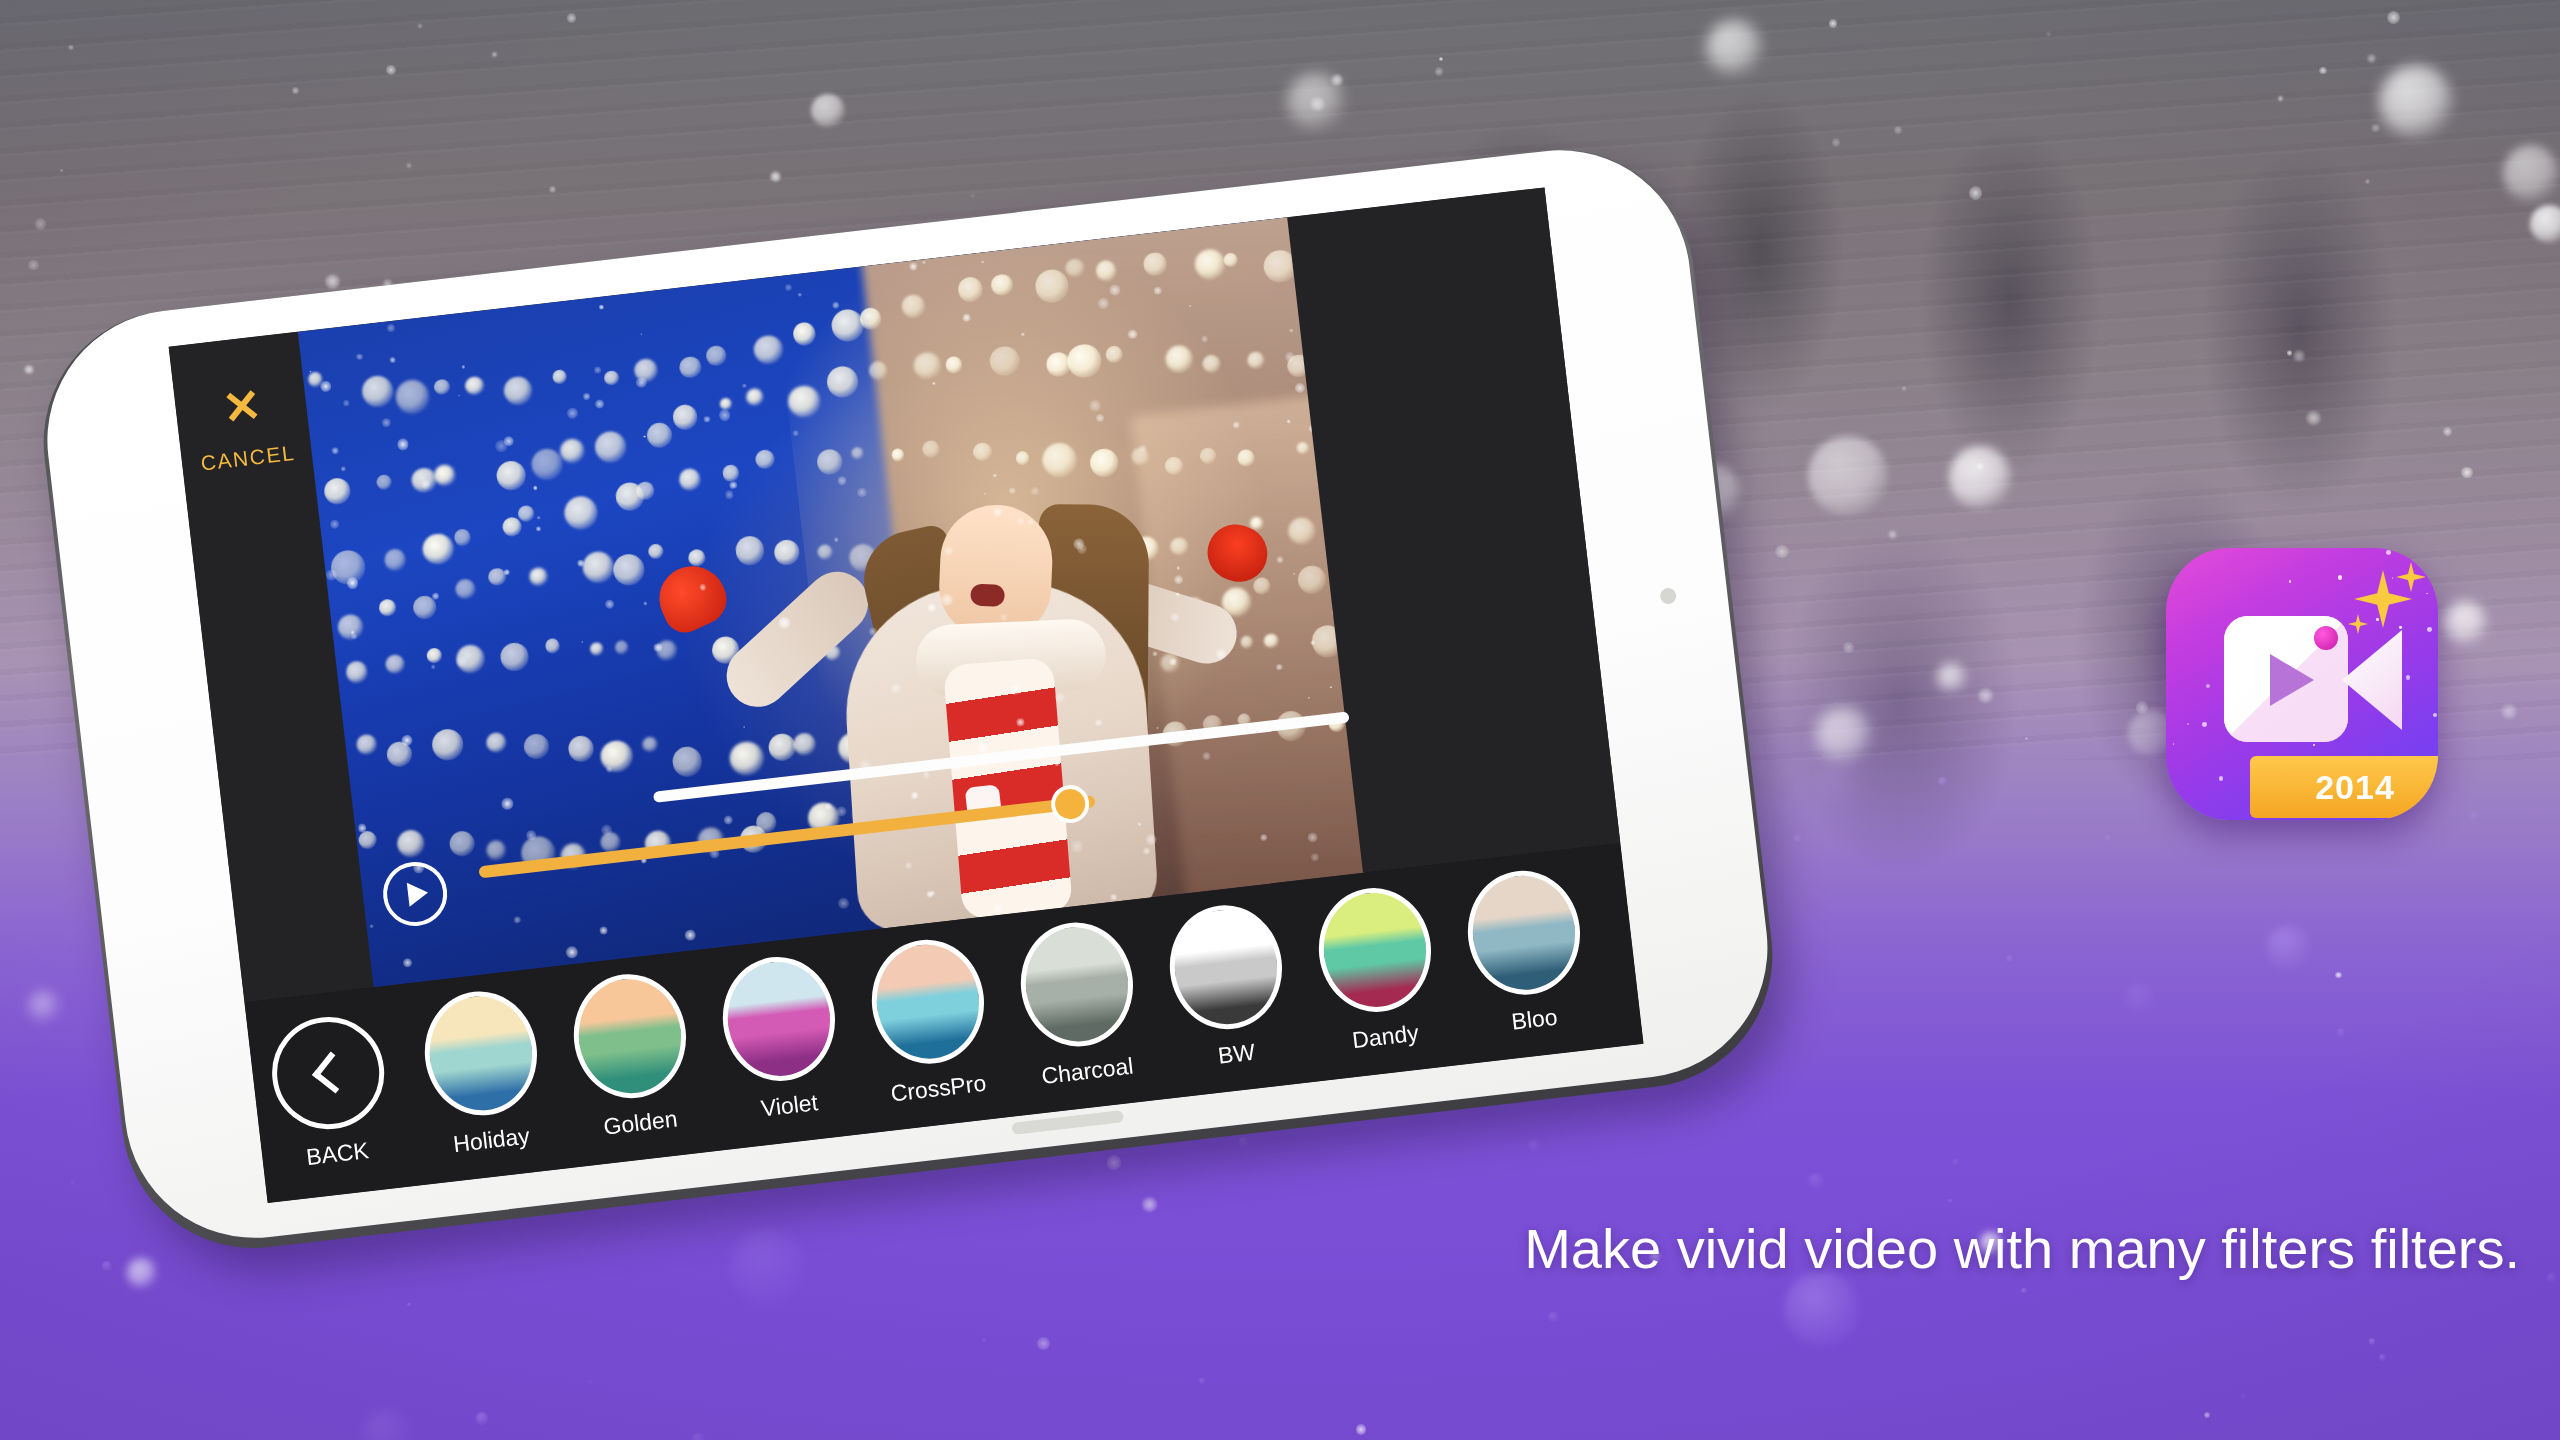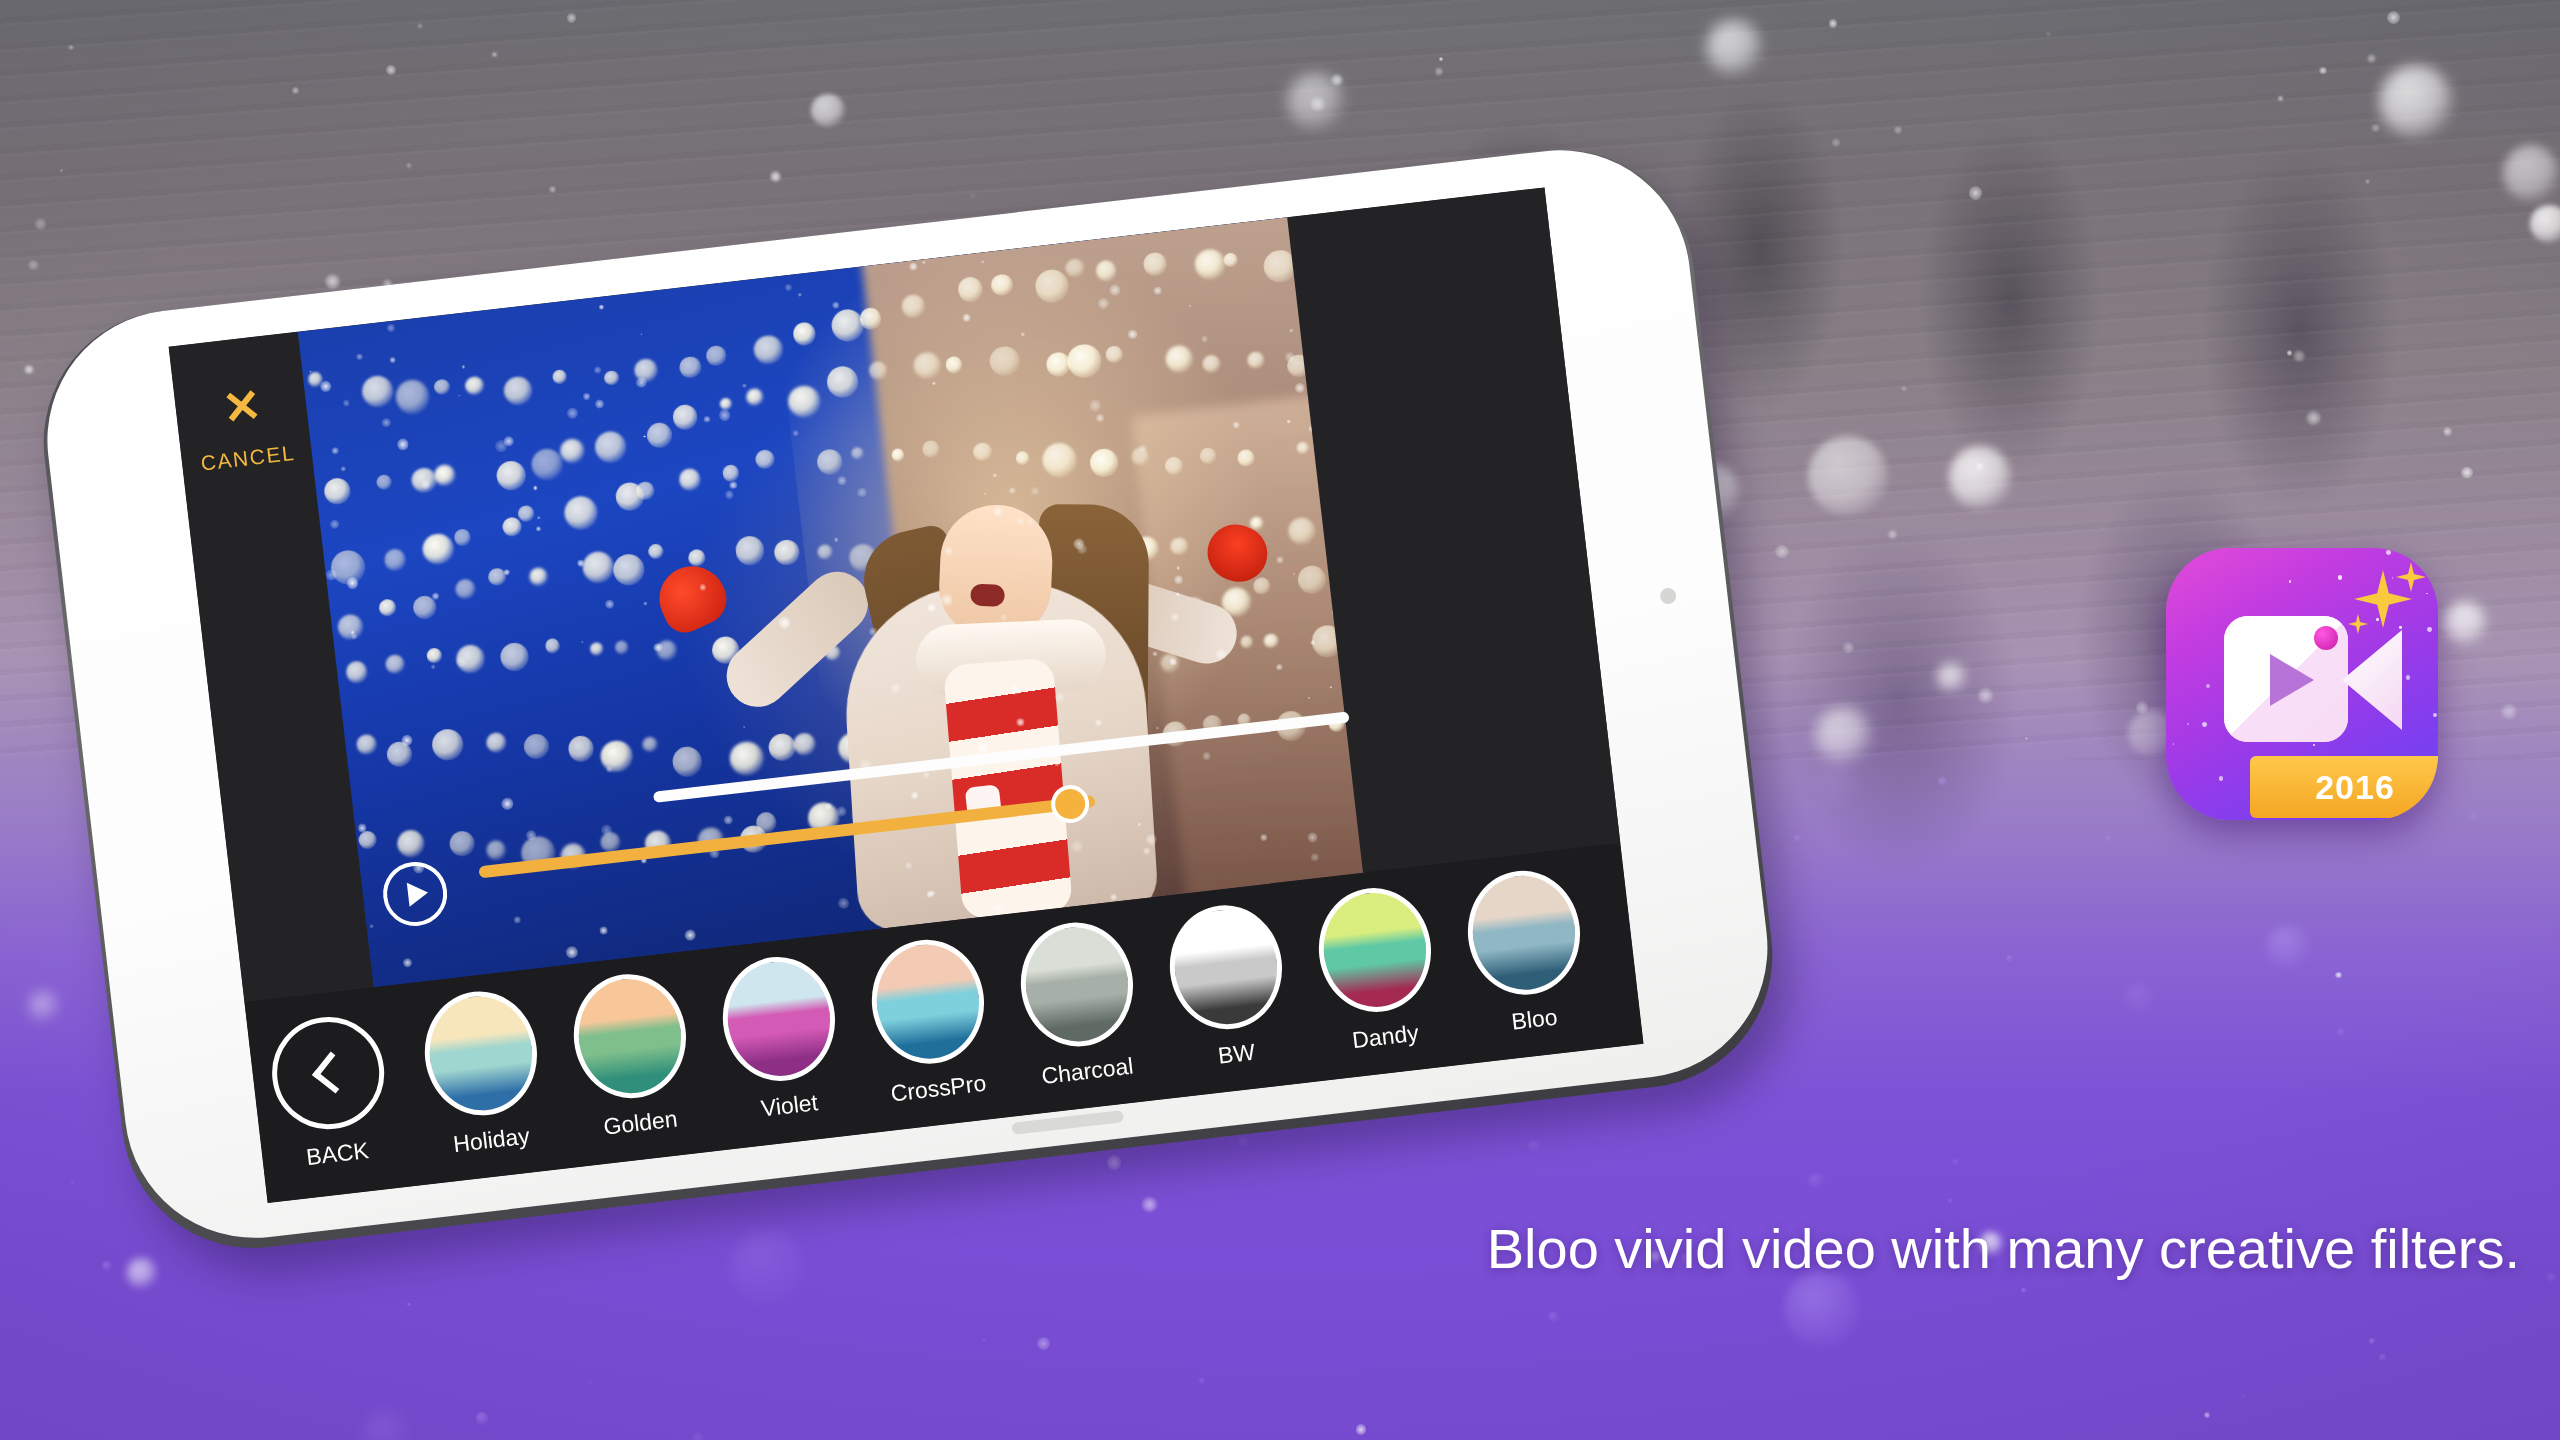--- a/index.html
+++ b/index.html
@@ -936,22 +936,22 @@
         <div class="ai-star" style="left: 147.184px; top: 196.249px; width: 1.83051px; height: 1.83051px; opacity: 0.887349;"></div>
       </div>
     <div class="cam-body"></div>
     <div class="cam-wedge2"></div>
     <div class="cam-play"></div>
     <div class="cam-dotpink"></div>
     <div class="sparkle" style="left:188px;top:22px;width:58px;height:58px;"></div>
     <div class="sparkle" style="left:230px;top:14px;width:30px;height:30px;"></div>
     <div class="sparkle" style="left:182px;top:66px;width:20px;height:20px;"></div>
     <div class="ribbon">
-      <span>2016</span>
+      <span>2014</span>
     </div>
   </div>
 
   <div id="headline">
   </div>
 
-  <div id="tagline">Bloo vivid video with many creative filters.</div>
+  <div id="tagline">Make vivid video with many filters filters.</div>
 
 </div>
 
 </body></html>

